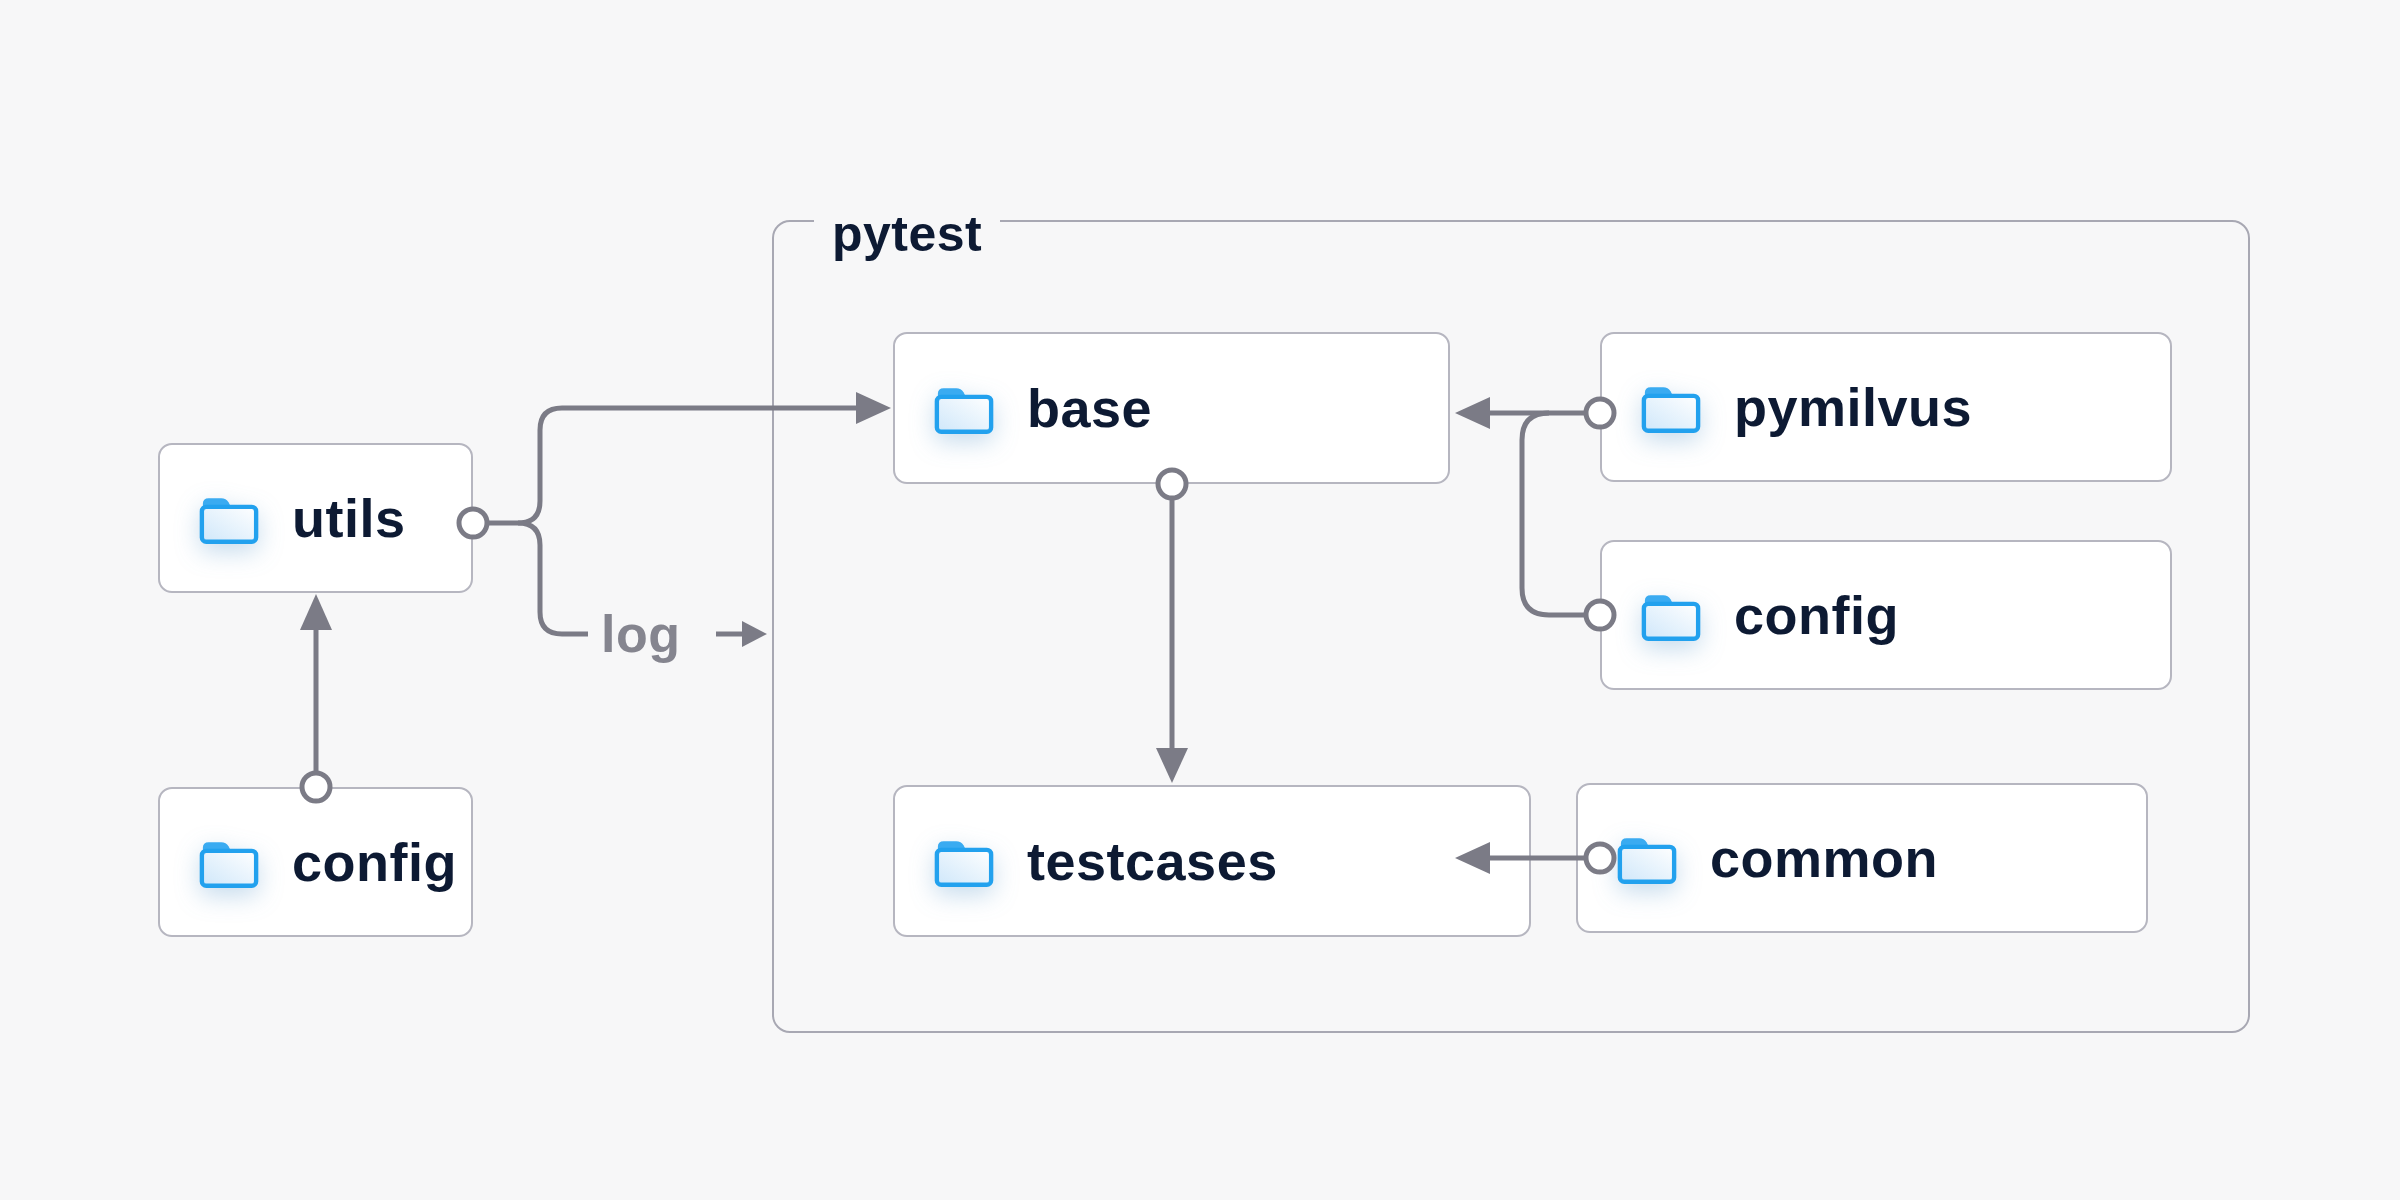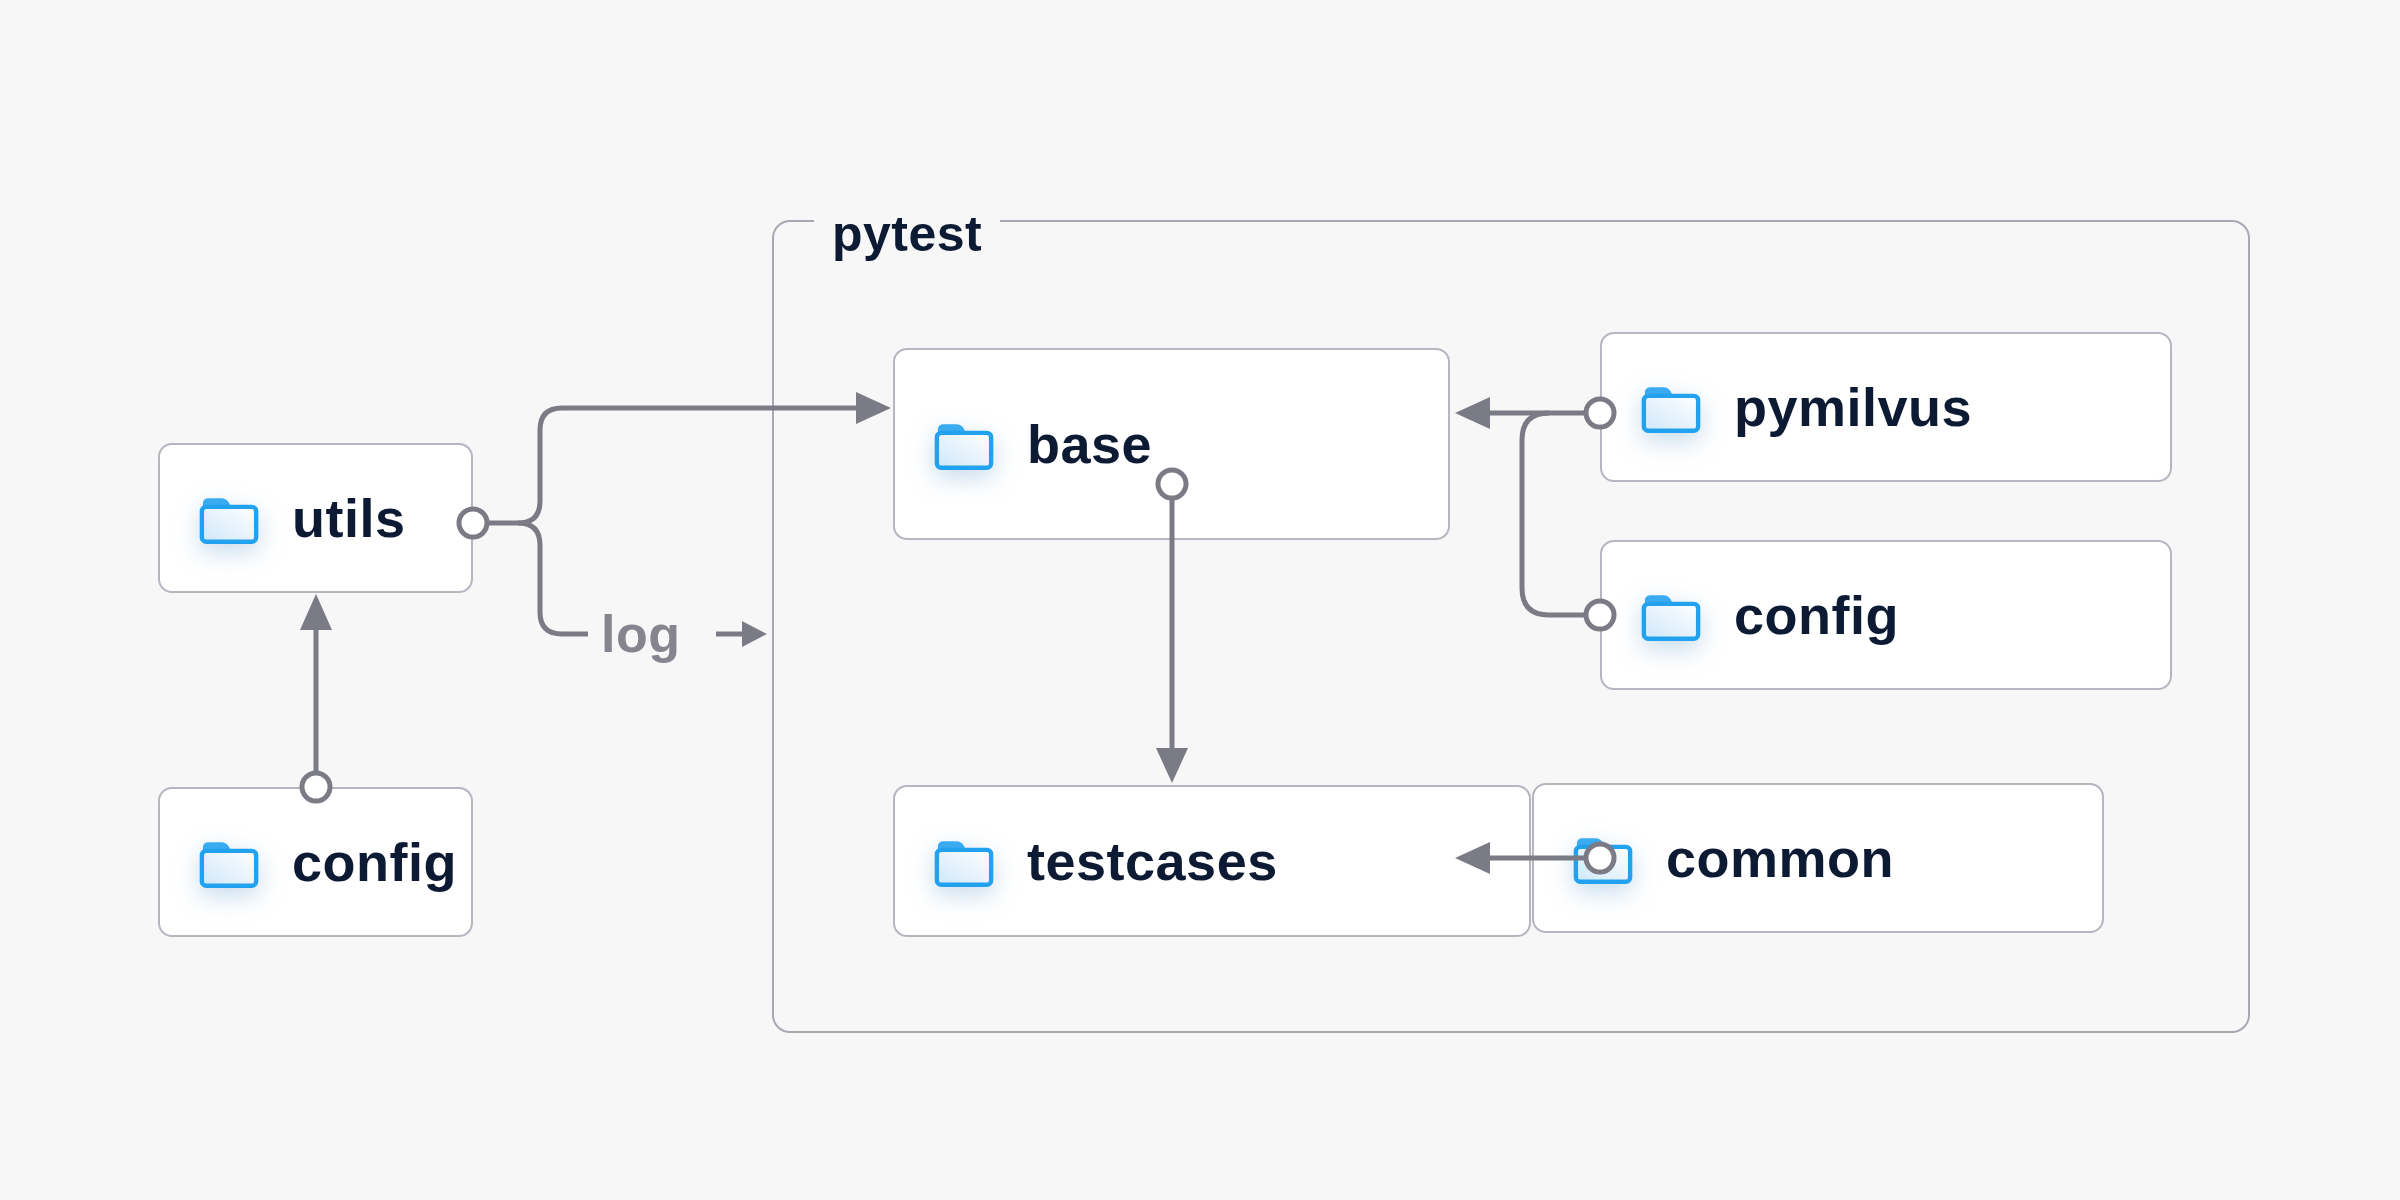--- a/index.html
+++ b/index.html
@@ -107,21 +107,21 @@
     <span class="label">utils</span>
   </div>
 
   <div class="node" style="left:158px;top:787px;width:315px;height:150px">
     <svg class="folder">
         <use href="#folder-sym"></use>
       </svg>
     <span class="label">config</span>
   </div>
 
-  <div class="node" style="left:893px;top:348px;width:557px;height:192px">
+  <div class="node" style="left:893px;top:332px;width:557px;height:152px">
     <svg class="folder">
         <use href="#folder-sym"></use>
       </svg>
     <span class="label">base</span>
   </div>
 
   <div class="node" style="left:1600px;top:332px;width:572px;height:150px">
     <svg class="folder">
         <use href="#folder-sym"></use>
       </svg>
@@ -135,21 +135,21 @@
     <span class="label">config</span>
   </div>
 
   <div class="node" style="left:893px;top:785px;width:638px;height:152px">
     <svg class="folder">
         <use href="#folder-sym"></use>
       </svg>
     <span class="label">testcases</span>
   </div>
 
-  <div class="node" style="left:1532px;top:783px;width:572px;height:150px">
+  <div class="node" style="left:1576px;top:783px;width:572px;height:150px">
     <svg class="folder">
         <use href="#folder-sym"></use>
       </svg>
     <span class="label">common</span>
   </div>
 
   <span class="edge-label">log</span>
 
   <svg class="wires" viewBox="0 0 2400 1200">
 

